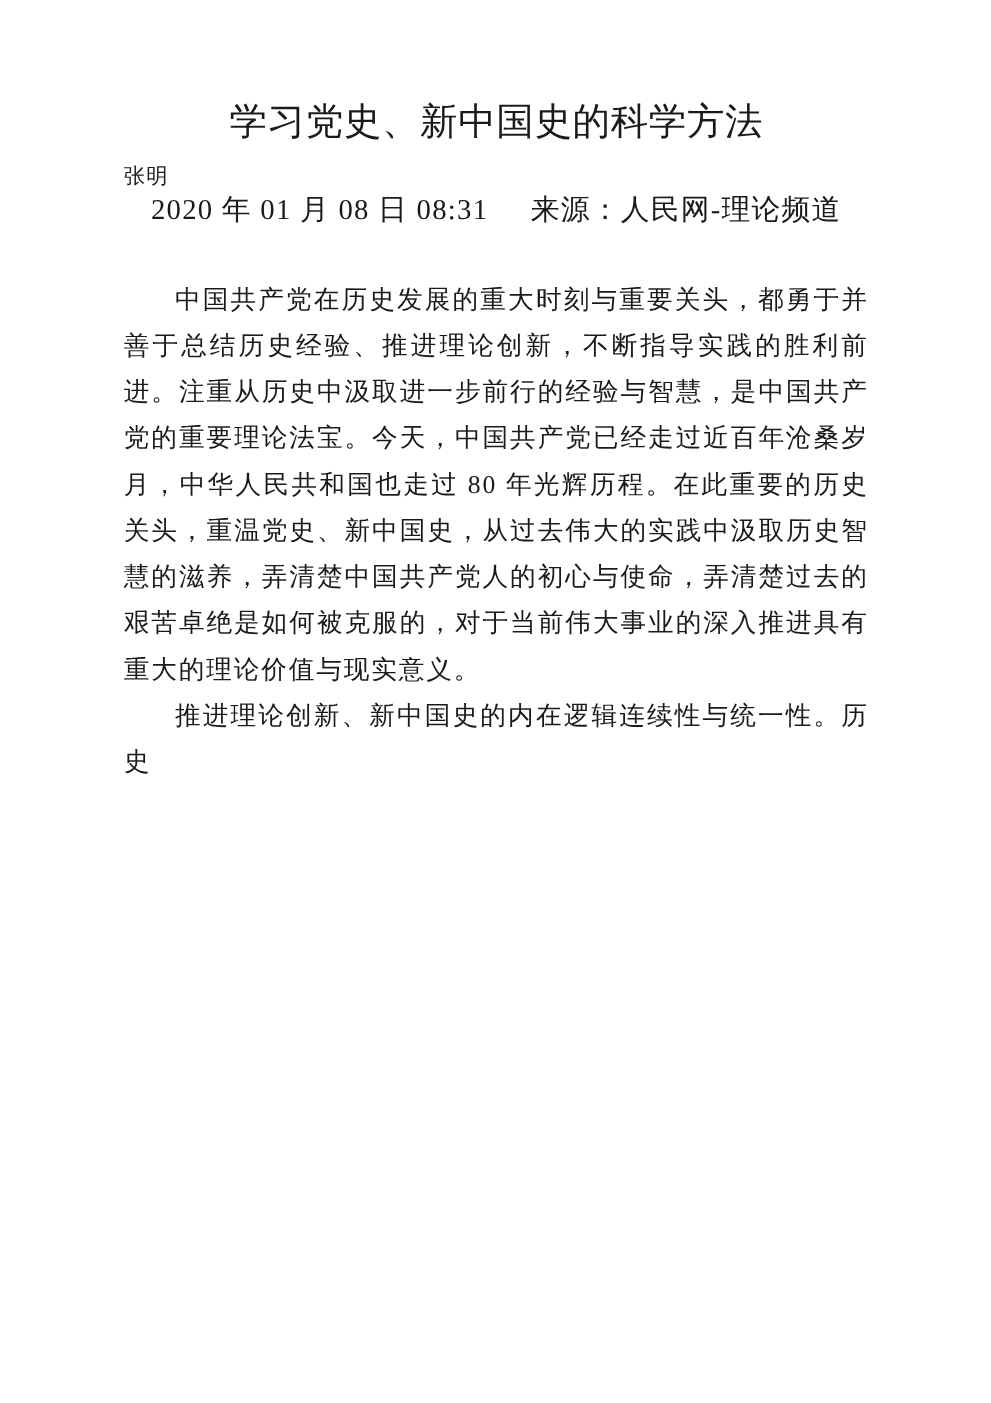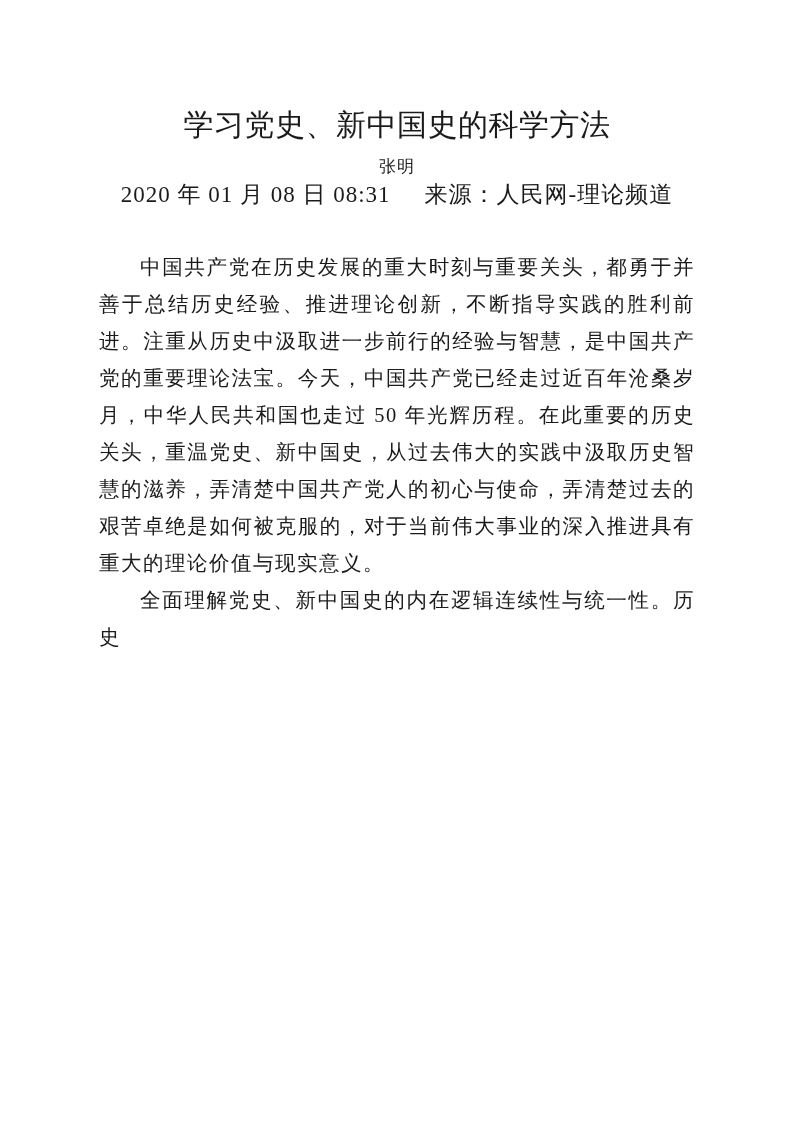--- a/index.html
+++ b/index.html
@@ -15,35 +15,34 @@
     overflow: hidden;
     color: #1a1a1a;
     font-family: "Liberation Serif", "DejaVu Serif", serif;
   }
   .content {
     margin-left: 99px;
     width: 596px;
   }
   .doc-title {
     margin: 0;
-    padding-top: 108px;
+    padding-top: 81px;
     font-size: 30px;
     line-height: 34px;
     font-weight: normal;
     text-align: center;
     letter-spacing: 0.5px;
     white-space: nowrap;
   }
   .author-line {
     margin-top: 16px;
     font-size: 17px;
     line-height: 20px;
-    text-align: center;
+    text-align: left;
     letter-spacing: 1px;
-    font-family: Liberation Mono, monospace;
   }
   .date-line {
     margin-top: 5px;
     font-size: 23px;
     line-height: 24px;
     text-align: center;
     letter-spacing: 1px;
     white-space: nowrap;
   }
   .date-line .datetime {
@@ -66,17 +65,17 @@
 <body>
 
 <div class="page">
   <div class="content">
     <h1 class="doc-title">学习党史、新中国史的科学方法</h1>
     <div class="author-line">张明</div>
     <div class="date-line">
       <span class="datetime">2020 年 01 月 08 日 08:31</span><span class="source">来源：人民网-理论频道</span>
     </div>
     <div class="article-body">
-      <p>中国共产党在历史发展的重大时刻与重要关头，都勇于并善于总结历史经验、推进理论创新，不断指导实践的胜利前进。注重从历史中汲取进一步前行的经验与智慧，是中国共产党的重要理论法宝。今天，中国共产党已经走过近百年沧桑岁月，中华人民共和国也走过 50 年光辉历程。在此重要的历史关头，重温党史、新中国史，从过去伟大的实践中汲取历史智慧的滋养，弄清楚中国共产党人的初心与使命，弄清楚过去的艰苦卓绝是如何被克服的，对于当前伟大事业的深入推进具有重大的理论价值与现实意义。</p>
-      <p>全面理解党史、新中国史的内在逻辑连续性与统一性。历史</p>
+      <p>中国共产党在历史发展的重大时刻与重要关头，都勇于并善于总结历史经验、推进理论创新，不断指导实践的胜利前进。注重从历史中汲取进一步前行的经验与智慧，是中国共产党的重要理论法宝。今天，中国共产党已经走过近百年沧桑岁月，中华人民共和国也走过 80 年光辉历程。在此重要的历史关头，重温党史、新中国史，从过去伟大的实践中汲取历史智慧的滋养，弄清楚中国共产党人的初心与使命，弄清楚过去的艰苦卓绝是如何被克服的，对于当前伟大事业的深入推进具有重大的理论价值与现实意义。</p>
+      <p>推进理论创新、新中国史的内在逻辑连续性与统一性。历史</p>
     </div>
   </div>
 </div>
 
 </body></html>

